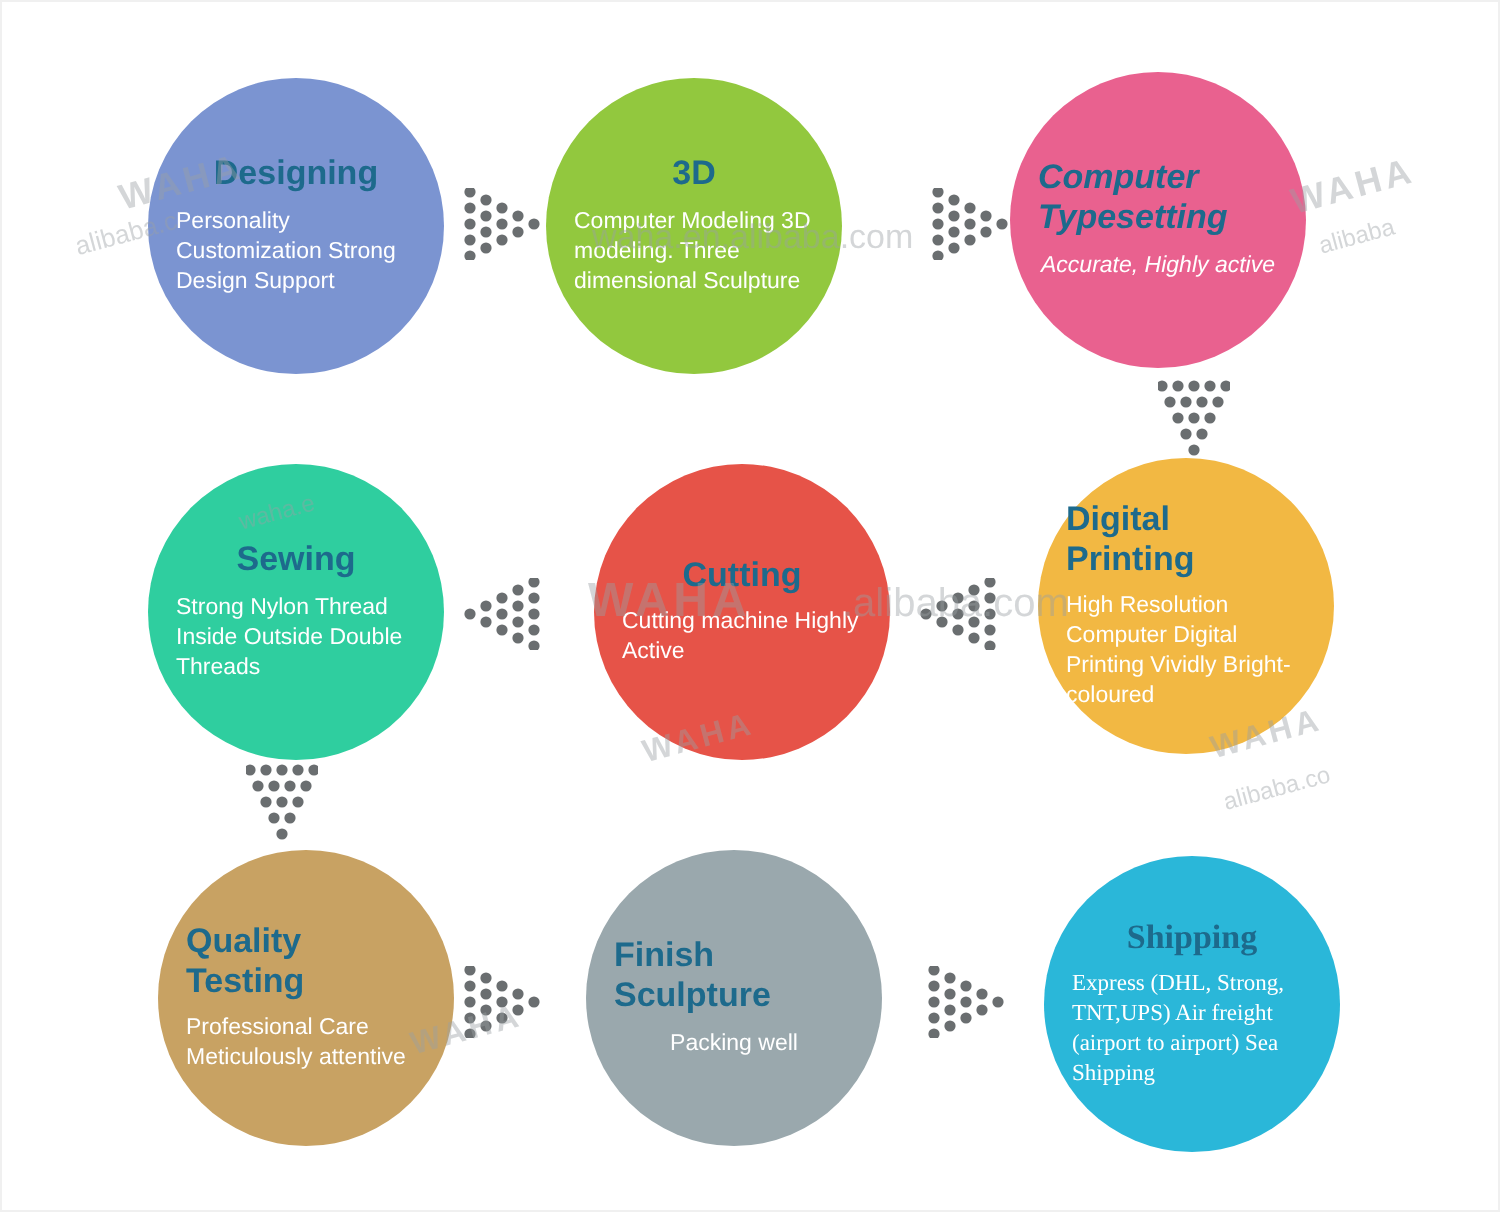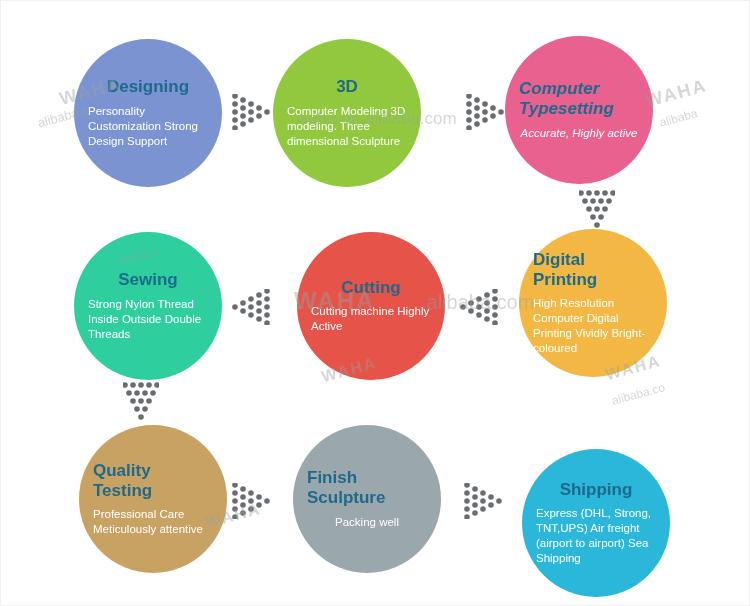--- a/index.html
+++ b/index.html
@@ -62,21 +62,21 @@
   </div>
 
   <div class="node" style="left: 78px; top: 424px; background: rgb(200, 162, 99);">
     <div class="title">Quality Testing</div>
     <div class="desc">Professional Care Meticulously attentive</div>
   </div>
   <div class="node" style="left: 292px; top: 424px; background: rgb(154, 168, 173);">
     <div class="title">Finish Sculpture</div>
     <div class="desc">Packing well</div>
   </div>
-  <div class="node" style="left: 521px; top: 448px; background: rgb(42, 183, 217);">
+  <div class="node" style="left: 521px; top: 427px; background: rgb(42, 183, 217); font-family: Liberation Serif, serif;">
     <div class="title">Shipping</div>
     <div class="desc">Express (DHL, Strong, TNT,UPS) Air freight (airport to airport) Sea Shipping</div>
   </div>
 
   <div class="arrow right" style="left: 230px; top: 93px; color: rgb(106, 110, 112);">
     <svg width="40" height="36" viewBox="0 0 40 36" fill="currentColor">
       <circle cx="4" cy="2" r="2.8"></circle>
         <circle cx="4" cy="10" r="2.8"></circle>
         <circle cx="4" cy="18" r="2.8"></circle>
         <circle cx="4" cy="26" r="2.8"></circle>

